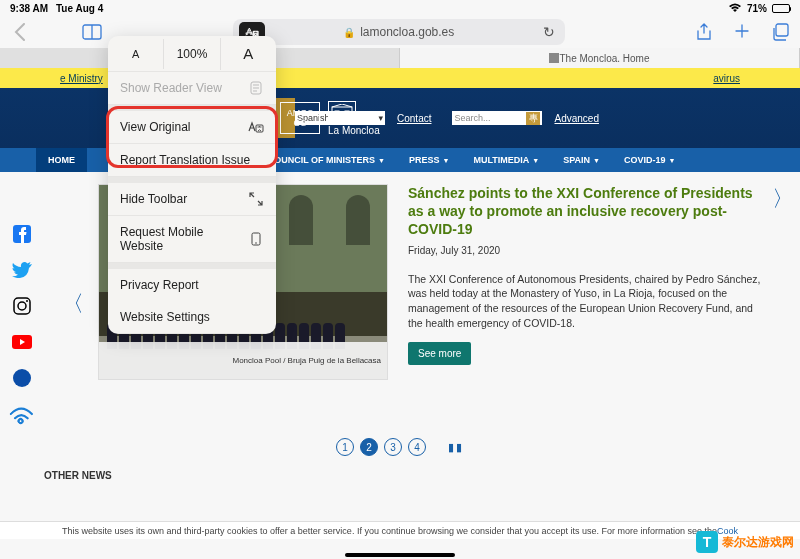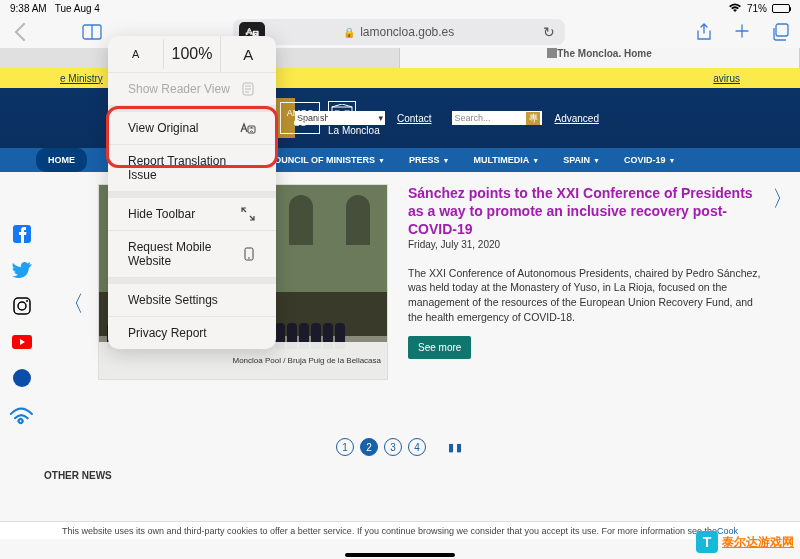--- a/index.html
+++ b/index.html
@@ -1,40 +1,40 @@
 <!DOCTYPE html>
 <html><head>
 <meta charset="utf-8">
 <style>
 * { margin: 0; padding: 0; box-sizing: border-box; font-family: -apple-system, BlinkMacSystemFont, "Helvetica Neue", sans-serif; }
 body { width: 800px; height: 559px; overflow: hidden; background: #f7f7f7; position: relative; }
 
 
-.status-bar { height: 16px; display: flex; justify-content: space-between; align-items: center; padding: 0 10px; font-size: 10px; font-weight: 400; }
+.status-bar { height: 16px; display: flex; justify-content: space-between; align-items: center; padding: 0 10px; font-size: 10px; font-weight: 700; }
 .status-left { display: flex; gap: 8px; }
 .status-right { display: flex; gap: 5px; align-items: center; }
 .battery { width: 18px; height: 9px; border: 1px solid #000; border-radius: 2px; position: relative; }
 .battery::after { content: ''; position: absolute; right: -2px; top: 2px; width: 1px; height: 4px; background: #000; border-radius: 0 1px 1px 0; }
 .battery-fill { width: 71%; height: 100%; background: #000; }
 
 
 .browser-bar { height: 32px; display: flex; align-items: center; padding: 0 10px; gap: 16px; background: #f7f7f7; }
 .bb-icon { width: 20px; height: 20px; display: flex; align-items: center; justify-content: center; color: #1c7fd6; }
 .back-arrow { color: #888; font-size: 18px; }
 .urlbar { flex: 1; height: 26px; background: #e9e9eb; border-radius: 8px; display: flex; align-items: center; justify-content: center; gap: 4px; font-size: 12px; color: #555; position: relative; }
 .aa-badge { position: absolute; left: 6px; width: 26px; height: 20px; background: #1f1f1f; border-radius: 5px; display: flex; align-items: center; justify-content: center; }
 .aa-badge svg { width: 16px; height: 14px; }
 .lock { font-size: 10px; }
 .reload { position: absolute; right: 10px; font-size: 14px; color: #555; }
 .toolbar-right { display: flex; gap: 20px; align-items: center; }
 .tb-icon { width: 18px; height: 18px; color: #3b7dd8; }
 
 
 .tab-bar { height: 20px; display: flex; background: #e0e0e0; font-size: 10px; align-items: stretch; }
-.tab { flex: 1; display: flex; align-items: flex-start; justify-content: center; border-right: 1px solid #ccc; color: #555; font-weight: bold; }
+.tab { flex: 1; display: flex; align-items: center; justify-content: center; border-right: 1px solid #ccc; color: #555; }
 .tab.active { background: #f5f5f5; }
 .tab-fav { width: 10px; height: 10px; background: #d0cfa0; }
 .tab-fav2 { width: 10px; height: 10px; background: #888; }
 
 
 .page { position: relative; }
 .yellow-banner { height: 20px; background: #fce94a; display: flex; align-items: center; padding: 0 60px; font-size: 10px; color: #003a5d; text-decoration: underline; justify-content: space-between; }
 .blue-header { height: 60px; background: linear-gradient(#0b3366, #0a2f5f); display: flex; align-items: center; padding: 0 60px 0 60px; justify-content: center; }
 .flags { display: flex; gap: 2px; }
 .flag { width: 30px; height: 40px; }
@@ -45,21 +45,21 @@
 .logo-box { width: 40px; height: 32px; border: 1px solid #fff; display: flex; align-items: center; justify-content: center; font-size: 9px; text-align: center; }
 .logo-lab { font-size: 10px; }
 .header-right { display: flex; flex-direction: row; align-items: flex-end; gap: 21px; }
 .hr-row { display: flex; gap: 12px; align-items: center; color: #fff; font-size: 10px; }
 .lang-select { width: 90px; height: 14px; background: #fff; font-size: 9px; padding: 0 2px; display: flex; justify-content: space-between; align-items: center; color: #333; }
 .search-input { width: 90px; height: 14px; background: #fff; font-size: 9px; padding: 0 2px; color: #888; display: flex; justify-content: space-between; align-items: center; }
 .link-u { text-decoration: underline; }
 
 
 .nav-bar { height: 24px; background: #1860a8; display: flex; align-items: center; padding-left: 36px; gap: 0; }
-.nav-item { color: #fff; font-size: 9px; font-weight: 600; padding: 0 12px; height: 100%; display: flex; align-items: center; gap: 3px; border-radius: 10px; }
+.nav-item { color: #fff; font-size: 9px; font-weight: 600; padding: 0 12px; height: 100%; display: flex; align-items: center; gap: 3px; }
 .nav-item.active { background: #033e7c; }
 .chev { font-size: 7px; }
 
 
 .main { display: flex; padding: 12px 36px 0 0; gap: 18px; position: relative; }
 .social-rail { width: 44px; display: flex; flex-direction: column; align-items: center; gap: 16px; padding-top: 40px; }
 .social-rail .si { width: 20px; height: 20px; display: flex; align-items: center; justify-content: center; font-size: 14px; }
 .fb { color: #1877f2; }
 .tw { color: #1da1f2; }
 .ig { color: #000; }
@@ -71,50 +71,50 @@
 .content-col { flex: 1; display: flex; gap: 20px; }
 .carousel-arrow { width: 18px; color: #1860a8; font-size: 22px; display: flex; align-items: center; cursor: pointer; }
 .hero-img { width: 290px; height: 196px; background: linear-gradient(#6b7a5a 55%, #3a3a2a 55% 78%, #8a8a7a 78%); position: relative; border: 1px solid #ddd; }
 .hero-windows { position: absolute; top: 10px; left: 0; right: 0; height: 60px; display: flex; justify-content: space-around; }
 .hw { width: 24px; height: 50px; background: rgba(0,0,0,0.35); border-radius: 12px 12px 0 0; }
 .crowd { position: absolute; bottom: 30px; left: 8px; right: 8px; height: 60px; display: flex; flex-wrap: wrap; gap: 2px; align-content: flex-end; }
 .person { width: 10px; height: 26px; background: #1a1a2a; border-radius: 4px 4px 0 0; }
 .hero-caption { position: absolute; bottom: 0; left: 0; right: 0; background: rgba(240,240,240,0.95); font-size: 8px; text-align: right; padding: 14px 6px; color: #333; }
 
 .article { flex: 1; padding-right: 0; }
-.article h2 { color: #a21caf; font-size: 14px; font-weight: 700; line-height: 1.3; }
+.article h2 { color: #4d7c0f; font-size: 14px; font-weight: 700; line-height: 1.3; margin-bottom: 6px; }
 .article .date { font-size: 10px; color: #333; margin-bottom: 16px; }
 .article p { font-size: 10.5px; color: #333; line-height: 1.4; margin-bottom: 12px; }
 .see-more { display: inline-block; background: #0f766e; color: #fff; font-size: 10px; padding: 6px 10px; border-radius: 2px; }
 
 .pager { display: flex; gap: 6px; justify-content: center; padding: 14px 0 6px 0; align-items: center; }
 .pg { width: 18px; height: 18px; border: 1.5px solid #1860a8; border-radius: 50%; display: flex; align-items: center; justify-content: center; font-size: 10px; color: #1860a8; }
 .pg.active { background: #1860a8; color: #fff; }
 .pause { margin-left: 16px; color: #1860a8; letter-spacing: 2px; font-size: 11px; }
 
 .other-news { font-size: 10px; font-weight: 700; color: #333; padding: 8px 0 0 44px; }
 
 .cookie-bar { position: absolute; left: 0; right: 0; bottom: 20px; height: 18px; background: #fff; border-top: 1px solid #ddd; display: flex; align-items: center; justify-content: center; font-size: 9px; color: #444; }
 .cookie-bar .ck-link { color: #1860a8; }
 .home-indicator { position: absolute; bottom: 2px; left: 50%; transform: translateX(-50%); width: 110px; height: 4px; background: #000; border-radius: 3px; }
 
 .watermark { position: absolute; right: 6px; bottom: 6px; display: flex; align-items: center; gap: 4px; font-size: 12px; font-weight: 700; }
 .wm-badge { width: 22px; height: 22px; background: #16b9d6; border-radius: 4px; display: flex; align-items: center; justify-content: center; color: #fff; font-size: 14px; }
-.wm-text { color: #ff7b00; font-family: "Microsoft YaHei", sans-serif; text-decoration: underline; }
+.wm-text { color: #ff7b00; font-family: "Microsoft YaHei", sans-serif; }
 
 
 .popover { position: absolute; top: 36px; left: 108px; width: 168px; background: #f5f4f2; border-radius: 10px; box-shadow: 0 4px 20px rgba(0,0,0,0.18); overflow: hidden; z-index: 50; }
 .popover::before { content: ''; position: absolute; top: -7px; left: 78px; border-left: 7px solid transparent; border-right: 7px solid transparent; border-bottom: 7px solid #f5f4f2; }
-.pv-row { display: flex; align-items: center; justify-content: space-between; padding: 9px 20px; font-size: 12px; color: #222; border-bottom: 1px solid rgba(0,0,0,0.06); }
+.pv-row { display: flex; align-items: center; justify-content: space-between; padding: 9px 12px; font-size: 12px; color: #222; border-bottom: 1px solid rgba(0,0,0,0.06); }
 .pv-row.disabled { color: #aaa; }
 .pv-row.zoom { padding: 0; }
 .zoom-cell { flex: 1; text-align: center; padding: 9px 0; }
 .zoom-cell:nth-child(1), .zoom-cell:nth-child(3) { font-weight: 400; }
 .zoom-cell:nth-child(1) { font-size: 11px; border-right: 1px solid rgba(0,0,0,0.08); }
-.zoom-cell:nth-child(2) { font-size: 16px; border-right: 1px solid rgba(0,0,0,0.08); }
+.zoom-cell:nth-child(2) { font-size: 12px; border-right: 1px solid rgba(0,0,0,0.08); }
 .zoom-cell:nth-child(3) { font-size: 15px; }
 .pv-sep { height: 6px; background: #e8e7e5; }
 .pv-icon { width: 16px; height: 14px; color: #444; display: flex; align-items: center; justify-content: center; }
 .red-box { position: absolute; top: 106px; left: 106px; width: 172px; height: 62px; border: 3px solid #e4342c; border-radius: 12px; z-index: 51; pointer-events: none; }
 svg { display: block; }
 </style>
 </head>
 <body>
 
 <div class="status-bar">
@@ -412,20 +412,20 @@
   <div class="pv-row">
     <span>Request Mobile Website</span>
     <span class="pv-icon">
         <svg width="10" height="14" viewBox="0 0 10 14">
           <rect x="1" y="1" width="8" height="12" rx="1.5" stroke="#444" fill="none"></rect>
           <circle cx="5" cy="11" r="0.8" fill="#444"></circle>
         </svg>
       </span>
   </div>
   <div class="pv-sep"></div>
+  <div class="pv-row" style="border-bottom:none;">
+    <span>Privacy Report</span>
+  </div>
   <div class="pv-row">
     <span>Website Settings</span>
   </div>
-  <div class="pv-row" style="border-bottom:none;">
-    <span>Privacy Report</span>
-  </div>
 </div>
 <div class="red-box"></div>
 
 </body></html>

